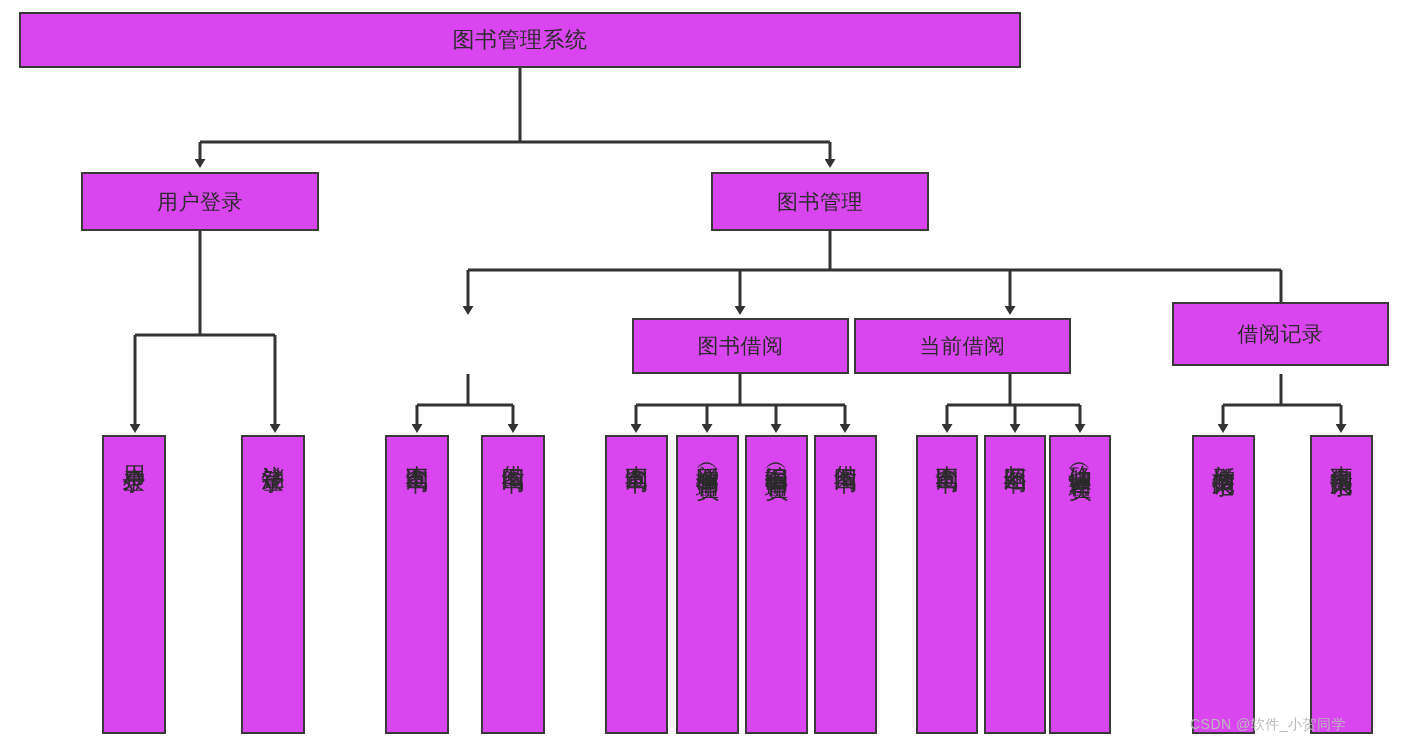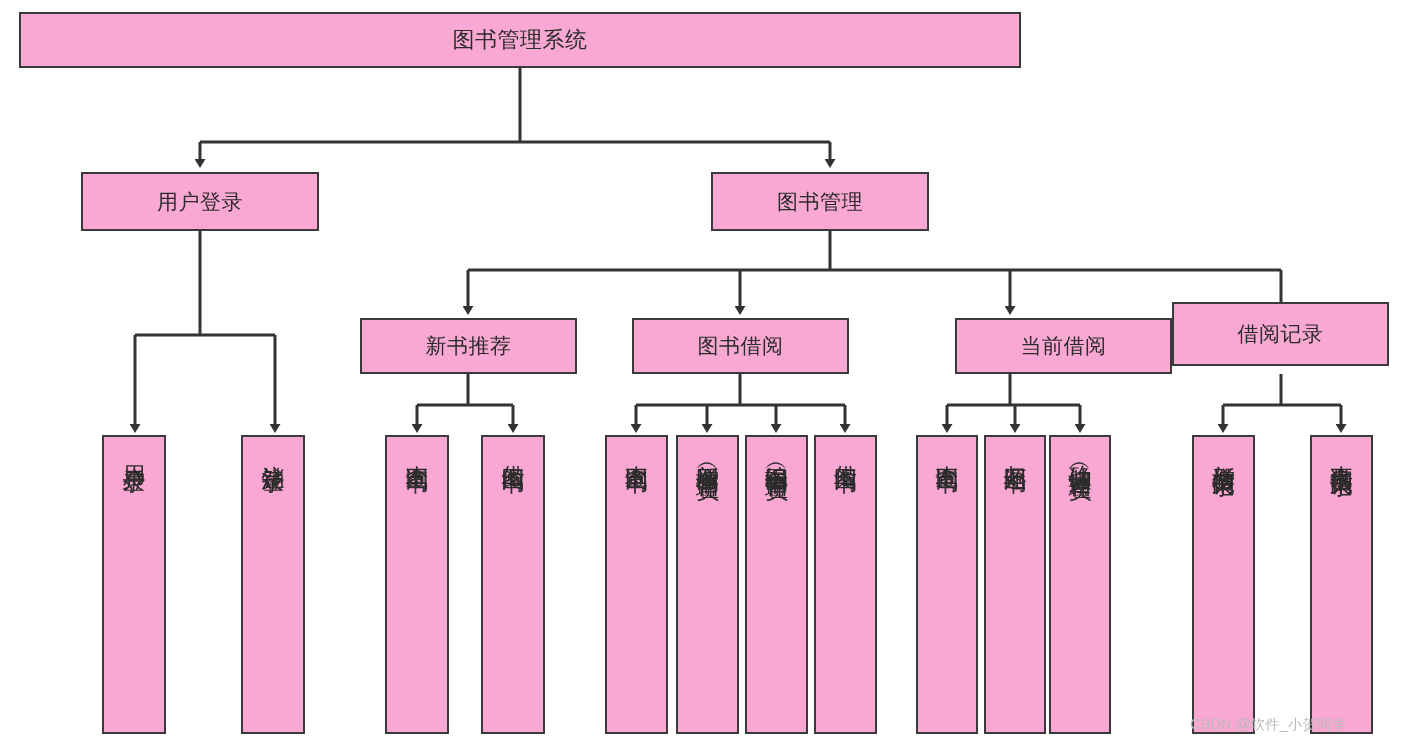--- a/index.html
+++ b/index.html
@@ -22,21 +22,21 @@
     left: 0;
     top: 0;
     width: 1405px;
     height: 747px;
     pointer-events: none;
   }
   .node {
     position: absolute;
     box-sizing: border-box;
     border: 2px solid #3a3a3a;
-    background: #f9a8d4;
+    background: #d946ef;
     display: flex;
     align-items: center;
     justify-content: center;
     color: #2b2b2b;
   }
   .node .lbl {
     display: block;
     text-align: center;
     line-height: 1.12;
     letter-spacing: 0.5px;
@@ -129,27 +129,24 @@
     <span class="lbl">图书管理系统</span>
   </div>
 
   <div class="node horiz" style="left:81px; top:172px; width:238px; height:59px;">
     <span class="lbl">用户登录</span>
   </div>
   <div class="node horiz" style="left:711px; top:172px; width:218px; height:59px;">
     <span class="lbl">图书管理</span>
   </div>
 
-  <div class="node horiz" style="left:360px; top:318px; width:217px; height:56px;">
-    <span class="lbl">新书推荐</span>
-  </div>
   <div class="node horiz" style="left:632px; top:318px; width:217px; height:56px;">
     <span class="lbl">图书借阅</span>
   </div>
-  <div class="node horiz" style="left:955px; top:318px; width:217px; height:56px;">
+  <div class="node horiz" style="left:854px; top:318px; width:217px; height:56px;">
     <span class="lbl">当前借阅</span>
   </div>
   <div class="node horiz" style="left:1172px; top:302px; width:217px; height:64px;">
     <span class="lbl">借阅记录</span>
   </div>
 
   <div class="node vert" style="left:102px; top:435px; width:64px; height:299px;">
     <span class="lbl">用户登录</span>
   </div>
   <div class="node vert" style="left:241px; top:435px; width:64px; height:299px;">

